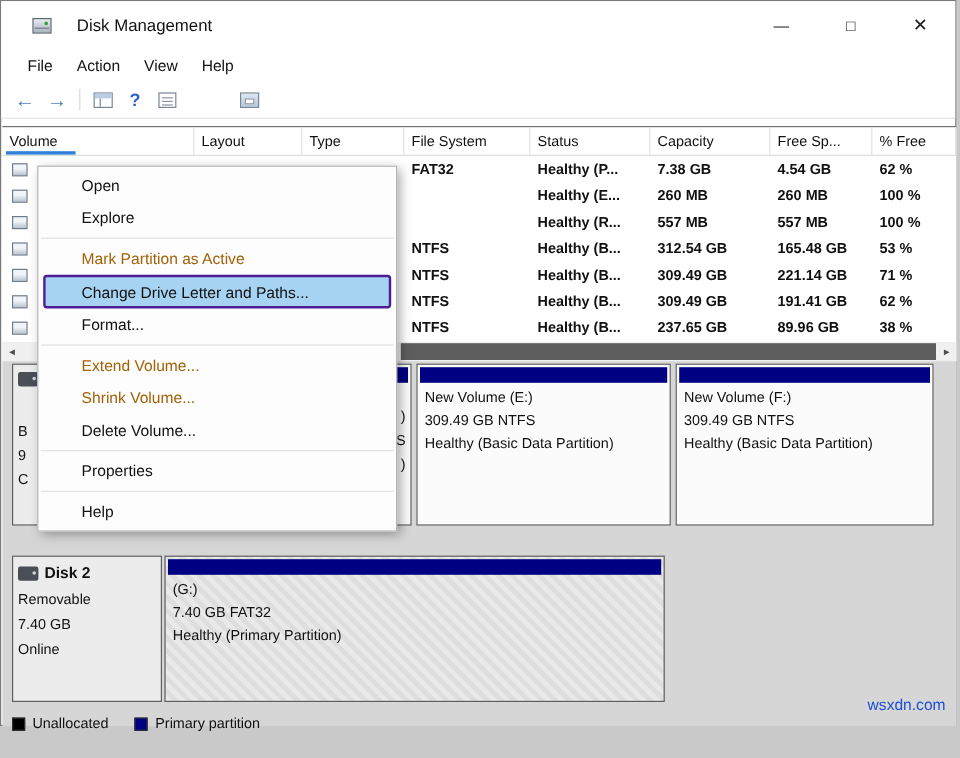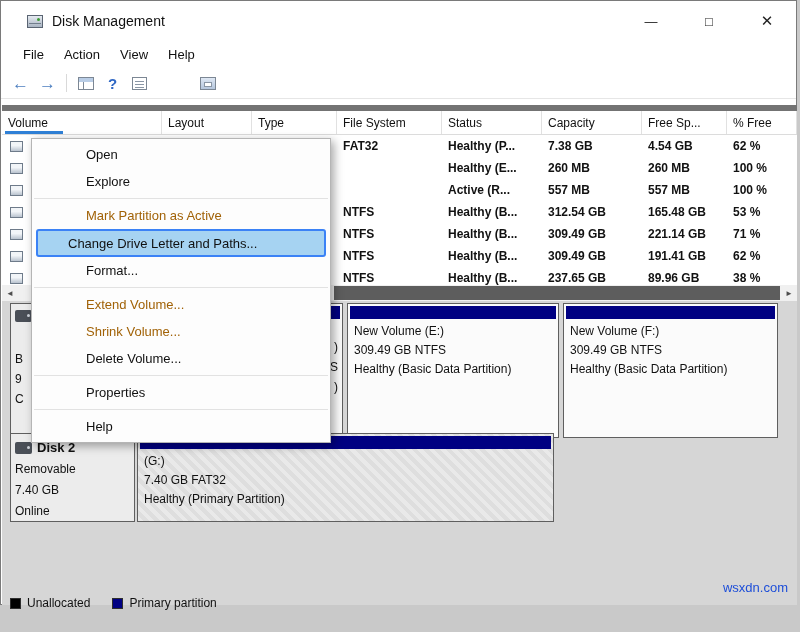--- a/index.html
+++ b/index.html
@@ -5,21 +5,21 @@
   *{margin:0;padding:0;box-sizing:border-box;}
   html,body{width:800px;height:632px;}
   body{font-family:"Liberation Sans",sans-serif;background:#c9c9c9;position:relative;overflow:hidden;color:#111;}
 
   
   .window{position:absolute;left:0;top:0;width:797px;height:605px;background:#fff;border:1px solid #7a7a7a;}
   .titlebar{position:relative;height:40px;background:#fff;display:flex;align-items:center;}
   .app-icon{width:16px;height:13px;margin-left:26px;position:relative;background:linear-gradient(#e6ebf1,#a9b4c2);border:1px solid #5a6472;flex:0 0 auto;}
   .app-icon::after{content:"";position:absolute;right:2px;top:2px;width:3px;height:3px;background:#3c9b35;border-radius:50%;}
   .app-icon::before{content:"";position:absolute;left:1px;bottom:3px;right:1px;height:1px;background:#717d8c;}
-  .titlebar .title{margin-left:9px;font-size:14px;}
+  .titlebar .title{margin-left:21px;font-size:14px;}
   .controls{position:absolute;right:0;top:0;height:40px;display:flex;}
   .ctrl{width:58px;height:40px;border:none;background:transparent;font-size:13px;color:#222;display:flex;align-items:center;justify-content:center;font-family:inherit;cursor:default;}
   .ctrl.close{font-size:15px;}
 
   .menubar{height:27px;display:flex;align-items:center;padding-left:12px;font-size:13px;background:#fff;}
   .menubar .m-item{padding:4px 10px;}
 
   .toolbar{height:31px;display:flex;align-items:center;padding-left:6px;background:#fff;border-bottom:1px solid #e6e6e6;}
   .tbtn{width:27px;height:24px;display:flex;align-items:center;justify-content:center;border:none;background:transparent;font-family:inherit;}
   .t-arrow{color:#4d7fc0;font-size:17px;font-weight:bold;line-height:1;}
@@ -28,64 +28,64 @@
   .ic-console::before{content:"";position:absolute;left:0;top:0;right:0;height:4px;background:#b9cde6;}
   .ic-console::after{content:"";position:absolute;left:4px;top:4px;bottom:0;width:1px;background:#7c8794;}
   .ic-help{color:#2f67c4;font-weight:bold;font-size:15px;}
   .ic-list{width:15px;height:13px;border:1px solid #7c8794;background:#fff;position:relative;}
   .ic-list::before{content:"";position:absolute;left:2px;right:2px;top:3px;height:1px;background:#8a96a5;box-shadow:0 3px 0 #8a96a5,0 6px 0 #8a96a5;}
   .ic-display{width:16px;height:13px;border:1px solid #7c8794;background:linear-gradient(#dfe8f4,#b5c6dd);position:relative;margin-left:2px;}
   .ic-display::after{content:"";position:absolute;left:3px;bottom:2px;right:3px;height:3px;background:#fff;border:1px solid #8a96a5;}
   .gap40{margin-left:40px;}
 
   
-  .listpane{position:absolute;left:1px;top:104px;width:795px;height:180px;background:#fff;border-top:6px solid #737373;}
+  .listpane{position:absolute;left:1px;top:104px;width:795px;height:180px;background:#fff;border-top:1px solid #737373;}
   .lgrid{display:grid;grid-template-columns:160px 90px 85px 105px 100px 100px 85px 70px;}
   .lhead{height:24px;border-bottom:1px solid #dcdcdc;font-size:12px;}
   .hc{display:flex;align-items:center;padding-left:6px;border-right:1px solid #e1e1e1;position:relative;white-space:nowrap;overflow:hidden;}
   .hc.vol::after{content:"";position:absolute;left:3px;bottom:0;width:58px;height:3px;background:#2f80d6;}
   .lrow{height:22px;font-size:12px;align-items:center;}
   .lrow .c{padding-left:6px;white-space:nowrap;overflow:hidden;display:flex;align-items:center;height:22px;font-weight:bold;}
   .vol-icon{width:13px;height:11px;margin-left:2px;border:1px solid #6e7b8a;background:linear-gradient(#f2f5f8 40%,#b9c3cf);flex:0 0 auto;}
 
   
   .hscroll{position:absolute;left:1px;top:284px;width:795px;height:16px;background:#f0f0f0;}
   .sbtn{position:absolute;top:0;width:16px;height:16px;font-size:8px;color:#4e4e4e;display:flex;align-items:center;justify-content:center;border:none;background:#f0f0f0;font-family:inherit;}
   .sbtn.left{left:0;}
   .sbtn.right{right:0;}
   .sthumb{position:absolute;left:332px;top:1px;width:446px;height:14px;background:#5d5d5d;}
 
   
   .graphpane{position:absolute;left:1px;top:300px;width:795px;height:304px;background:#d6d6d6;}
   .diskrow{position:absolute;left:8px;width:768px;}
   .diskrow.d1{top:2px;height:135px;}
-  .diskrow.d2{top:132px;height:89px;}
+  .diskrow.d2{top:162px;height:122px;}
   .dinfo{position:absolute;left:0;top:0;width:125px;height:100%;background:#ececec;border:1px solid #5f5f5f;padding:6px 0 0 4px;font-size:12px;}
   .pblock{position:absolute;top:0;height:100%;background:#fbfbfb;border:1px solid #5f5f5f;overflow:hidden;}
   .strip{height:13px;margin:2px;background:#000082;}
   .pline{padding-left:6px;font-size:12px;margin-top:5px;white-space:nowrap;}
   .frag{position:absolute;left:4px;font-size:12px;}
   .fragR{position:absolute;right:4px;font-size:12px;text-align:right;}
   .dname{display:flex;align-items:center;font-size:13px;font-weight:bold;gap:5px;}
   .disk-icon{width:17px;height:12px;background:#4a4f57;border-radius:2px;position:relative;flex:0 0 auto;}
   .disk-icon::after{content:"";position:absolute;right:2px;top:4px;width:3px;height:3px;background:#cfd4da;border-radius:50%;}
   .dline{margin-top:7px;}
   .hatch{background:repeating-linear-gradient(45deg,#e9e9e9 0 4px,#dedede 4px 8px);}
 
   .legend{position:absolute;left:8px;top:295px;display:flex;gap:22px;align-items:center;font-size:12px;}
   .lg-item{display:flex;align-items:center;}
   .lg-sq{width:11px;height:11px;display:inline-block;margin-right:6px;border:1px solid #2e2e2e;}
   .lg-sq.black{background:#000;}
   .lg-sq.navy{background:#000082;}
 
   
   .ctxmenu{position:absolute;left:30px;top:137px;width:300px;background:#fdfdfd;border:1px solid #b5b5b5;box-shadow:3px 3px 9px rgba(0,0,0,.35);padding:2px 0;z-index:50;font-size:13px;}
-  .mi{height:27px;display:flex;align-items:center;padding-left:54px;white-space:nowrap;}
+  .mi{height:27px;display:flex;align-items:center;padding-left:36px;white-space:nowrap;}
   .mi.disabled{color:#a16207;}
-  .mi.hl{background:#a6d3f2;margin:0 4px;padding-left:30px;border:2px solid #3b82f6;border-radius:3px;height:28px;}
+  .mi.hl{background:#a6d3f2;margin:0 4px;padding-left:30px;border:2px solid #4c1d95;border-radius:3px;height:28px;}
   .msep{height:1px;background:#e2e2e2;margin:3px 2px;}
 
   .watermark{position:absolute;right:12px;top:580px;font-size:13px;color:#1d4ed8;}
 </style>
 </head>
 <body>
 
 <div class="window">
 
   <div class="titlebar">
@@ -163,21 +163,21 @@
       <div class="c">260 MB</div>
       <div class="c">100 %</div>
     </div>
     <div class="lgrid lrow">
       <div class="c">
           <span class="vol-icon"></span>
         </div>
       <div class="c"></div>
         <div class="c"></div>
       <div class="c"></div>
-      <div class="c">Active (R...</div>
+      <div class="c">Healthy (R...</div>
       <div class="c">557 MB</div>
       <div class="c">557 MB</div>
       <div class="c">100 %</div>
     </div>
     <div class="lgrid lrow">
       <div class="c">
           <span class="vol-icon"></span>
         </div>
       <div class="c"></div>
         <div class="c"></div>

